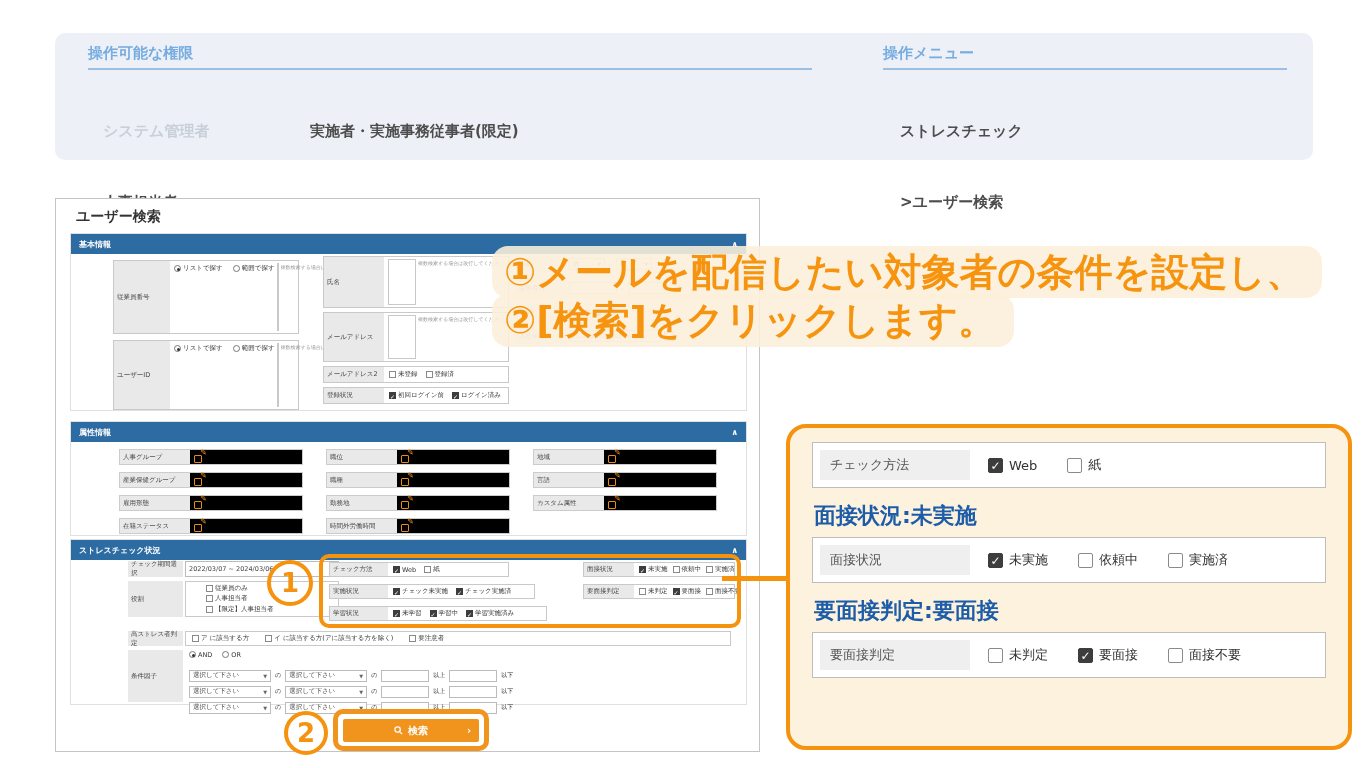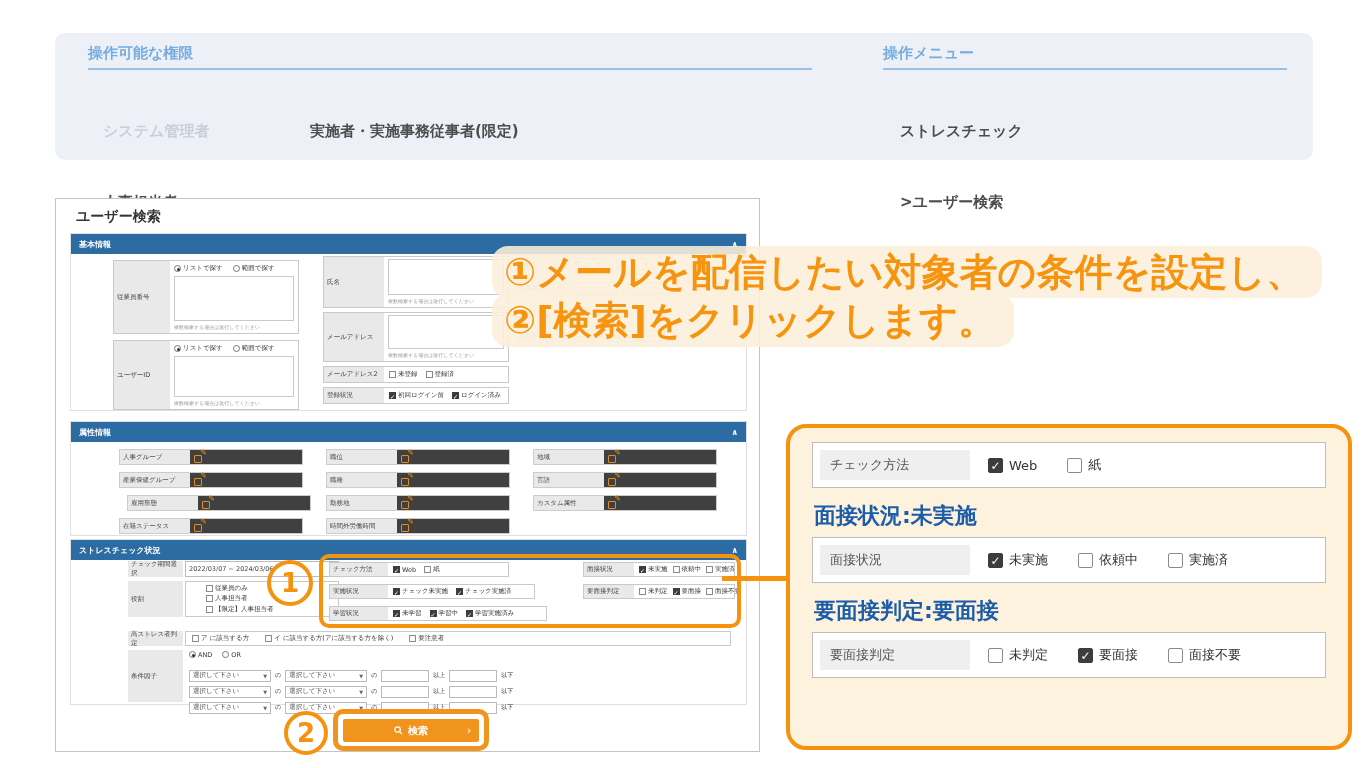--- a/index.html
+++ b/index.html
@@ -12,37 +12,37 @@
 .permcol{position:absolute;font-size:15px;font-weight:bold;color:#4d4d4d;line-height:23.5px;white-space:pre}
 .dim{color:#c9cfd8}
 
 .shot{position:absolute;left:55px;top:198px;width:705px;height:554px;background:#fff;border:1px solid #c4c4c4;z-index:1}
 .pgtitle{position:absolute;left:20px;top:9px;font-size:14px;font-weight:bold;color:#333}
 .sec{position:absolute;left:14px;width:677px;background:#fff;border:1px solid #e0e0e0}
 .bar{height:20px;background:#2d6ca3;color:#fff;font-size:8px;font-weight:bold;display:flex;align-items:center;padding:0 8px}
 .chev{margin-left:auto;font-size:8px;color:#fff}
 .fr{position:absolute;border:1px solid #c9c9c9;background:#fff;display:flex;align-items:stretch}
 .lb{background:#e9e9e9;font-size:6.5px;color:#444;display:flex;align-items:center;padding:0 3px;flex:none}
-.tg{flex:1;display:flex;flex-direction:column;padding:2px 4px;gap:2px;min-width:0}
+.tg{flex:1;display:flex;flex-direction:row;padding:2px 4px;gap:2px;min-width:0}
 .rrow{display:flex;gap:10px;align-items:center;height:11px;flex:none}
 .ta{border:1px solid #c9c9c9;background:#fff;flex:1}
 .hp{font-size:5px;color:#9a9a9a;height:8px;line-height:8px;flex:none;white-space:nowrap;overflow:hidden}
 .opt{display:inline-flex;align-items:center;gap:2px;font-size:6.5px;color:#333;white-space:nowrap}
 .opts{display:flex;align-items:center;gap:8px;padding:0 5px;flex:1;min-width:0}
 .cb{width:7px;height:7px;border:1px solid #8a8a8a;background:#fff;display:inline-block;flex:none;position:relative}
 .cb.on{background:#3d3d3d;border-color:#3d3d3d}
 .cb.on::after{content:"✓";position:absolute;left:0;top:0;width:100%;text-align:center;color:#fff;font-size:6px;line-height:7px}
 .cb.big{width:15px;height:15px;border-radius:2px}
 .cb.big.on::after{font-size:12px;line-height:14px}
 .rb{width:7px;height:7px;border:1px solid #777;border-radius:50%;background:#fff;display:inline-block;position:relative;flex:none}
 .rb.on::after{content:"";position:absolute;left:1.5px;top:1.5px;width:3px;height:3px;border-radius:50%;background:#333}
 .sel{border:1px solid #bbb;background:#fff;display:inline-flex;align-items:center;justify-content:space-between;font-size:6.5px;color:#444;padding:0 3px;white-space:nowrap}
 .car{font-size:5px;color:#666;margin-left:3px}
 .inp{border:1px solid #bbb;background:#fff;font-size:6px;color:#456;display:inline-flex;align-items:center;padding:0 2px;white-space:nowrap}
-.attr{position:absolute;width:184px;height:16px;border:1px solid #ccc;background:#404040;display:flex;align-items:center}
+.attr{position:absolute;width:184px;height:16px;border:1px solid #ccc;background:#000000;display:flex;align-items:center}
 .attr .lb{width:70px;height:100%}
 .edit{position:relative;width:11px;height:11px;flex:none;margin-left:4px}
 .esq{position:absolute;left:0;bottom:0;width:8px;height:8px;border:1.5px solid #e78b1d;border-radius:1px}
 .epen{position:absolute;right:-2px;top:-4px;color:#e78b1d;font-size:8px;font-weight:bold}
 .faded{position:absolute;left:445px;top:22px;width:252px;opacity:.5}
 .frow{display:flex;align-items:center;gap:3px;height:16px;margin-bottom:8px}
 .faded .lb{width:50px;height:16px}
 
 .hl{position:absolute;border:4px solid #f5920e;border-radius:10px;z-index:4;pointer-events:none}
 .numc{position:absolute;border:4px solid #f5920e;border-radius:50%;color:#f5920e;display:flex;align-items:center;justify-content:center;font-size:26px;font-weight:bold;z-index:5}
@@ -223,21 +223,21 @@
           <span class="epen">✎</span>
         </span>
       </div>
     <div class="attr" style="left:48px;top:50px">
         <div class="lb">産業保健グループ</div>
         <span class="edit">
           <span class="esq"></span>
           <span class="epen">✎</span>
         </span>
       </div>
-    <div class="attr" style="left:56px;top:73px">
+    <div class="attr" style="left:48px;top:73px">
         <div class="lb">雇用形態</div>
         <span class="edit">
           <span class="esq"></span>
           <span class="epen">✎</span>
         </span>
       </div>
     <div class="attr" style="left:48px;top:96px">
         <div class="lb">在籍ステータス</div>
         <span class="edit">
           <span class="esq"></span>

